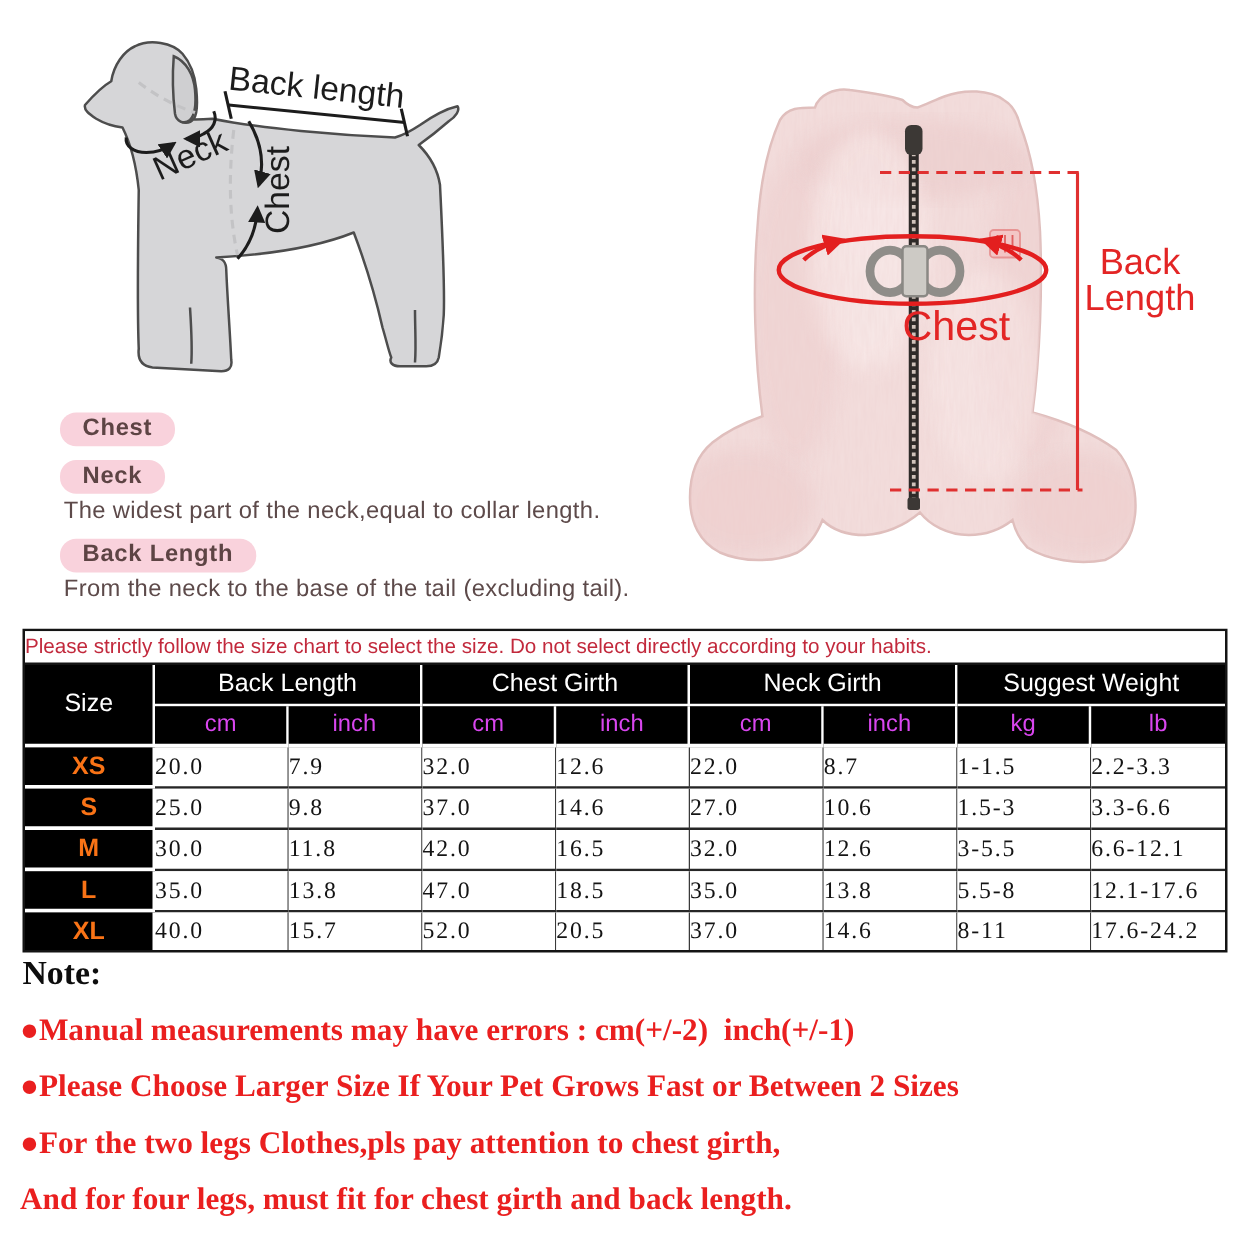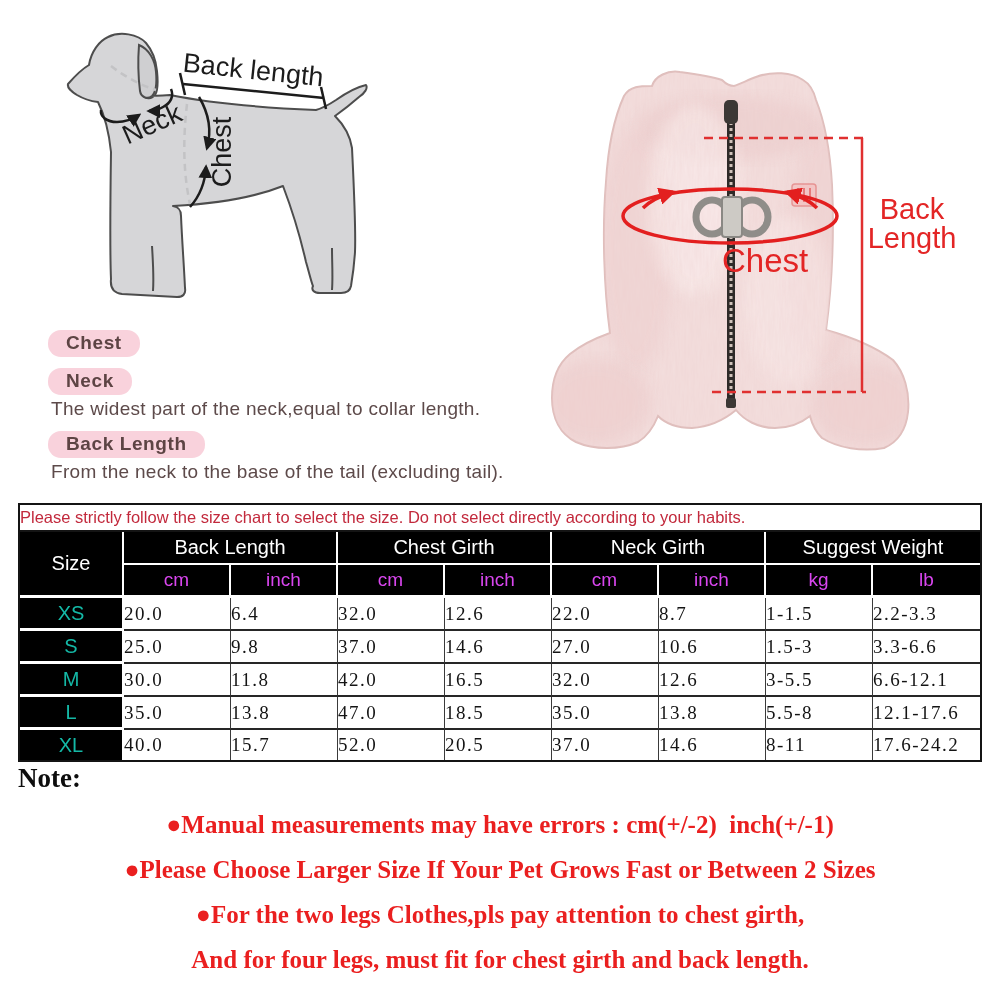--- a/index.html
+++ b/index.html
@@ -21,33 +21,33 @@
   .size-table{position:absolute;left:18px;top:503px;width:964px;border-collapse:separate;
               border-spacing:0;table-layout:fixed;border:2px solid #141414;background:#fff;}
   .size-table td,.size-table th{padding:0;vertical-align:middle;overflow:hidden;}
   .warn-cell{height:25px;font-size:16.5px;color:#c2293c;background:#fff;border-bottom:2px solid #141414;}
   .group-cell{height:31px;background:#000;color:#fff;font-weight:normal;font-size:20px;
               border-right:2px solid #fff;border-bottom:2px solid #fff;}
   .corner-cell{background:#000;color:#fff;font-weight:normal;font-size:20px;
               border-right:2px solid #fff;border-bottom:3px solid #fff;margin-left:48px;}
   .unit-cell{height:30px;background:#000;color:#d946ef;font-weight:normal;font-size:19px;
               border-right:2px solid #fff;border-bottom:3px solid #fff;}
-  .size-cell{height:30px;background:#000;color:#14b8a6;font-weight:normal;font-size:20px;
+  .size-cell{height:30px;background:#000;color:#f97316;font-weight:bold;font-size:20px;
               border-right:2px solid #fff;border-bottom:3px solid #fff;}
   .data-cell{height:30px;background:#fff;color:#141414;font-family:"Liberation Serif",serif;
              font-size:19px;letter-spacing:1.5px;border-right:1px solid #3a3a3a;border-bottom:2px solid #262626;}
   .no-rb{border-right:none !important;}
   .size-table tr:last-child .data-cell,.size-table tr:last-child .size-cell{border-bottom:none;}
 
   
   .notes{position:absolute;left:16px;top:763px;width:968px;}
   .note-heading{font-family:"Liberation Serif",serif;font-weight:bold;font-size:27px;
                 color:#0d0d0d;margin:0 0 17px 2px;}
   .note-line{font-family:"Liberation Serif",serif;font-weight:bold;font-size:25px;
-             color:#ea1f1f;margin:0 0 17px 0;white-space:pre-wrap;text-align:center;}
+             color:#ea1f1f;margin:0 0 17px 0;white-space:pre-wrap;}
 </style>
 </head>
 <body>
 
 <div class="stage">
 
   <svg class="dog-svg" width="420" height="320" viewBox="30 15 420 320">
     <defs>
       <marker id="ahB" viewBox="0 0 10 10" refX="8" refY="5" markerWidth="5.5" markerHeight="5.5" orient="auto">
         <path d="M0,0 L10,5 L0,10 z" fill="#1c1c1c"></path>
@@ -216,21 +216,21 @@
         <th class="unit-cell">cm</th>
         <th class="unit-cell">inch</th>
         <th class="unit-cell">cm</th>
         <th class="unit-cell">inch</th>
         <th class="unit-cell">kg</th>
         <th class="unit-cell no-rb">lb</th>
       </tr>
       <tr>
         <th class="size-cell">XS</th>
         <td class="data-cell">20.0</td>
-        <td class="data-cell">6.4</td>
+        <td class="data-cell">7.9</td>
         <td class="data-cell">32.0</td>
         <td class="data-cell">12.6</td>
         <td class="data-cell">22.0</td>
         <td class="data-cell">8.7</td>
         <td class="data-cell">1-1.5</td>
         <td class="data-cell no-rb">2.2-3.3</td>
       </tr>
       <tr>
         <th class="size-cell">S</th>
         <td class="data-cell">25.0</td>

